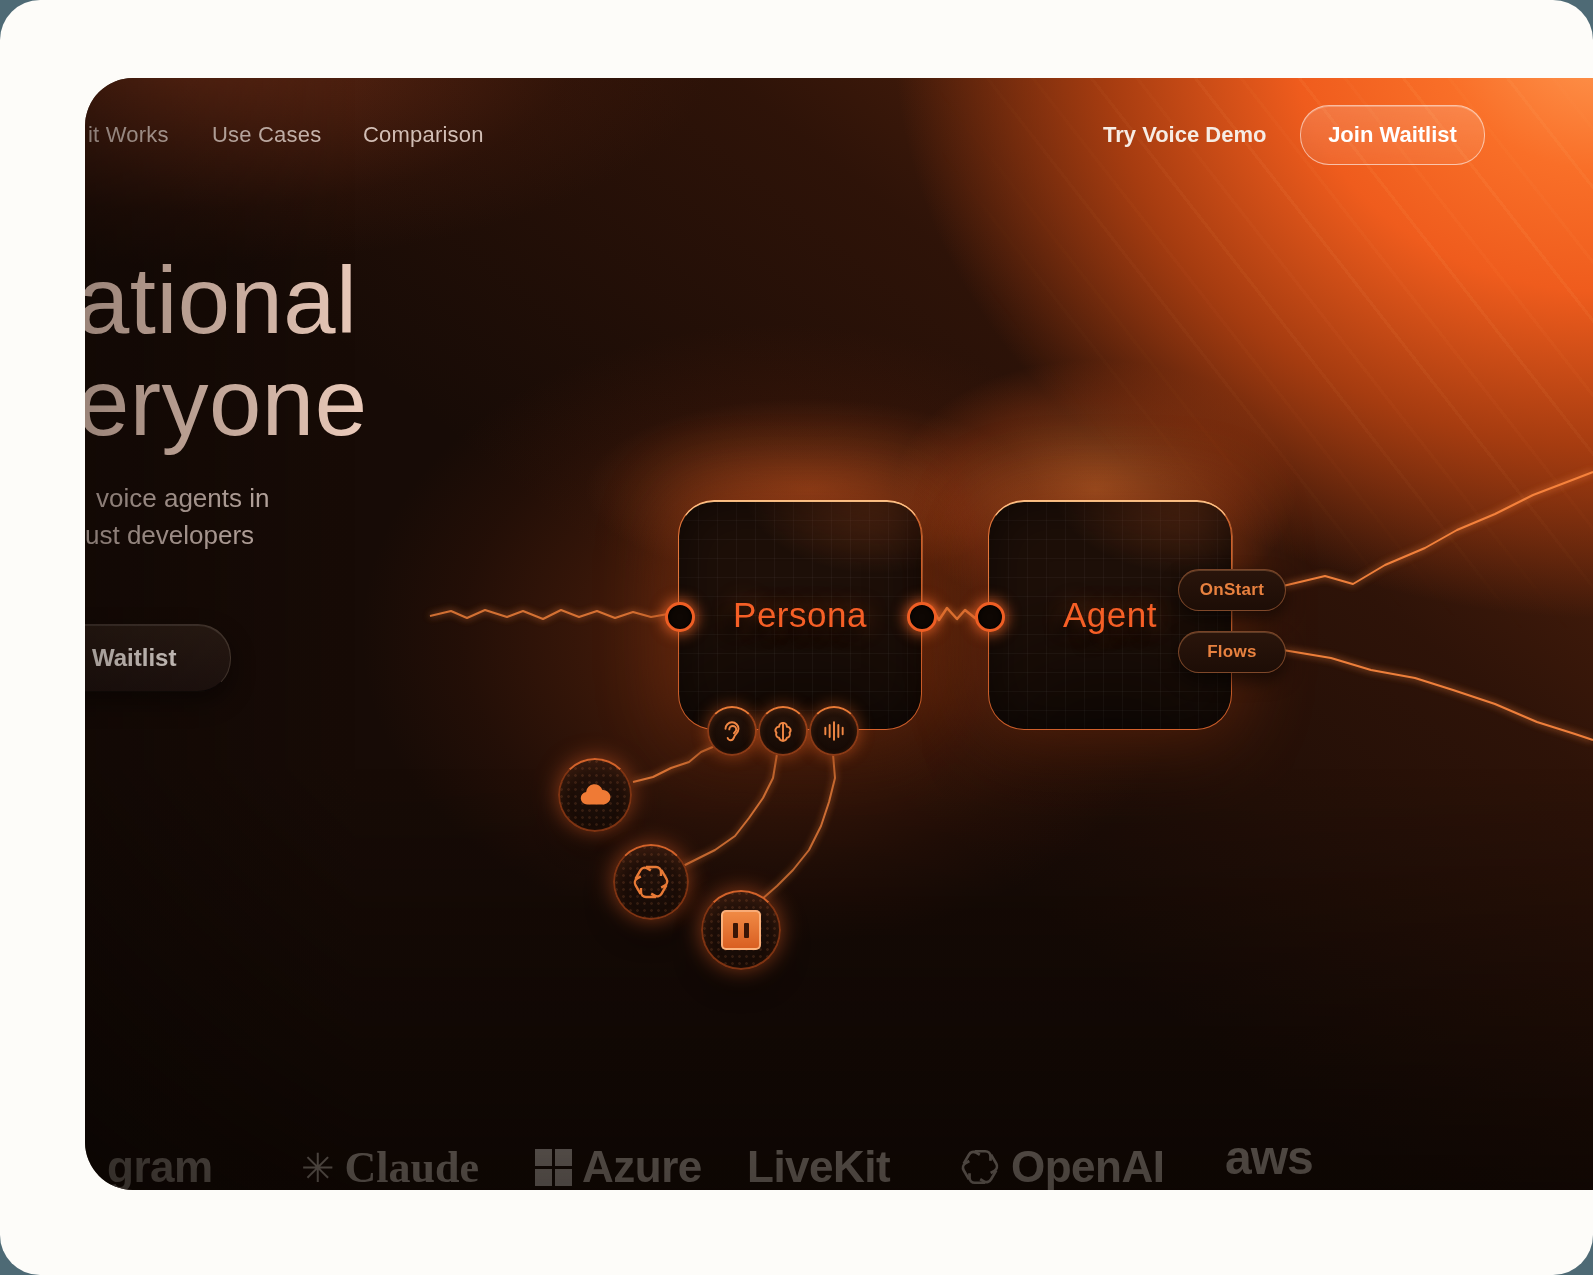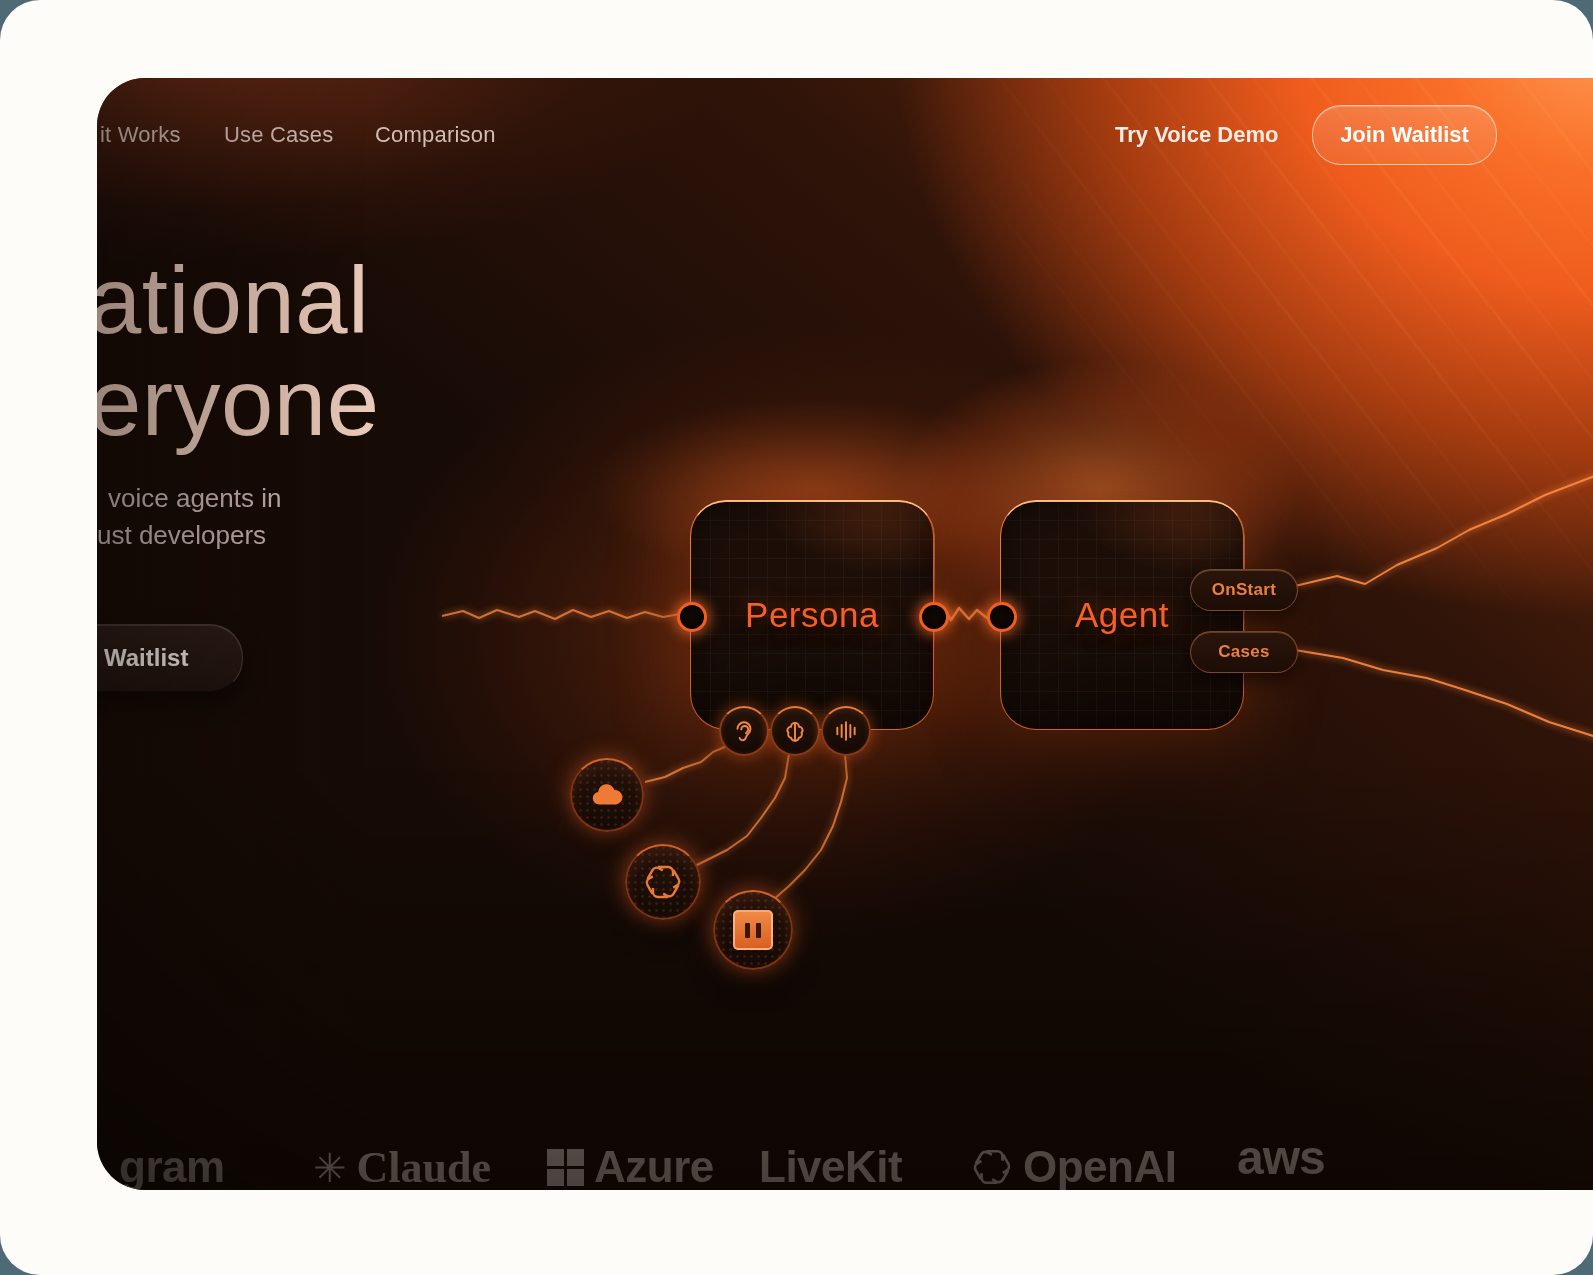--- a/index.html
+++ b/index.html
@@ -7,21 +7,21 @@
     width:1593px;height:1275px;position:relative;overflow:hidden;
     background:#4e6a75;
     font-family:"Liberation Sans",sans-serif;
     -webkit-font-smoothing:antialiased;
   }
   .frame{
     position:absolute;inset:0;background:#fdfcf9;border-radius:40px;overflow:hidden;
   }
   .site{
     position:absolute;left:85px;top:78px;right:0;height:1112px;
-    border-radius:48px 0 0 48px;overflow:hidden;background:#170b06;margin-left:12px;
+    border-radius:48px 0 0 48px;overflow:hidden;background:#170b06;
   }
   
   .bg-orange{position:absolute;inset:0;pointer-events:none;background:
     radial-gradient(1050px 860px at 101% -4%, #ff9a52 0%, #f96f28 16%, #ef5c1d 30%, #a63c10 48%, rgba(64,24,9,0) 68%),
     linear-gradient(219deg, rgba(244,96,30,0.40) 0%, rgba(150,55,18,0.18) 30%, rgba(20,9,5,0) 55%),
     radial-gradient(720px 280px at 6% -2%, rgba(112,46,23,0.85), rgba(58,23,11,0.30) 55%, rgba(0,0,0,0) 75%),
     radial-gradient(580px 430px at 46% 50%, rgba(255,96,28,0.28), rgba(120,40,12,0.12) 55%, rgba(0,0,0,0) 72%),
     radial-gradient(280px 180px at 67% 37%, rgba(255,140,60,0.50), rgba(230,90,30,0.22) 50%, rgba(0,0,0,0) 72%),
     radial-gradient(320px 130px at 48% 37%, rgba(255,120,50,0.35), rgba(0,0,0,0) 70%);
   }
@@ -192,21 +192,21 @@
     </div>
 
     <div class="port" style="left:580px;top:524px;"></div>
     <div class="port" style="left:822px;top:524px;"></div>
     <div class="port" style="left:890px;top:524px;"></div>
 
     <div class="badge-pill badge-onstart">
       <span>OnStart</span>
     </div>
     <div class="badge-pill badge-flows">
-      <span>Cases</span>
+      <span>Flows</span>
     </div>
 
     <div class="chip" style="left:622px;top:628px;">
       <svg width="26" height="26" viewBox="0 0 24 24">
         <path d="M6 10a6 6 0 0 1 12 0c0 3.2-2.2 4.3-3.5 6.4-1 1.6-1 4.1-3.7 4.1-1.4 0-2.4-.8-2.8-2"></path>
         <path d="M9.5 10.5a3.2 3.2 0 0 1 6.4 0c0 1.7-1.3 2.4-2.1 3.6"></path>
       </svg>
     </div>
     <div class="chip" style="left:673px;top:628px;">
       <svg width="26" height="26" viewBox="0 0 24 24">

